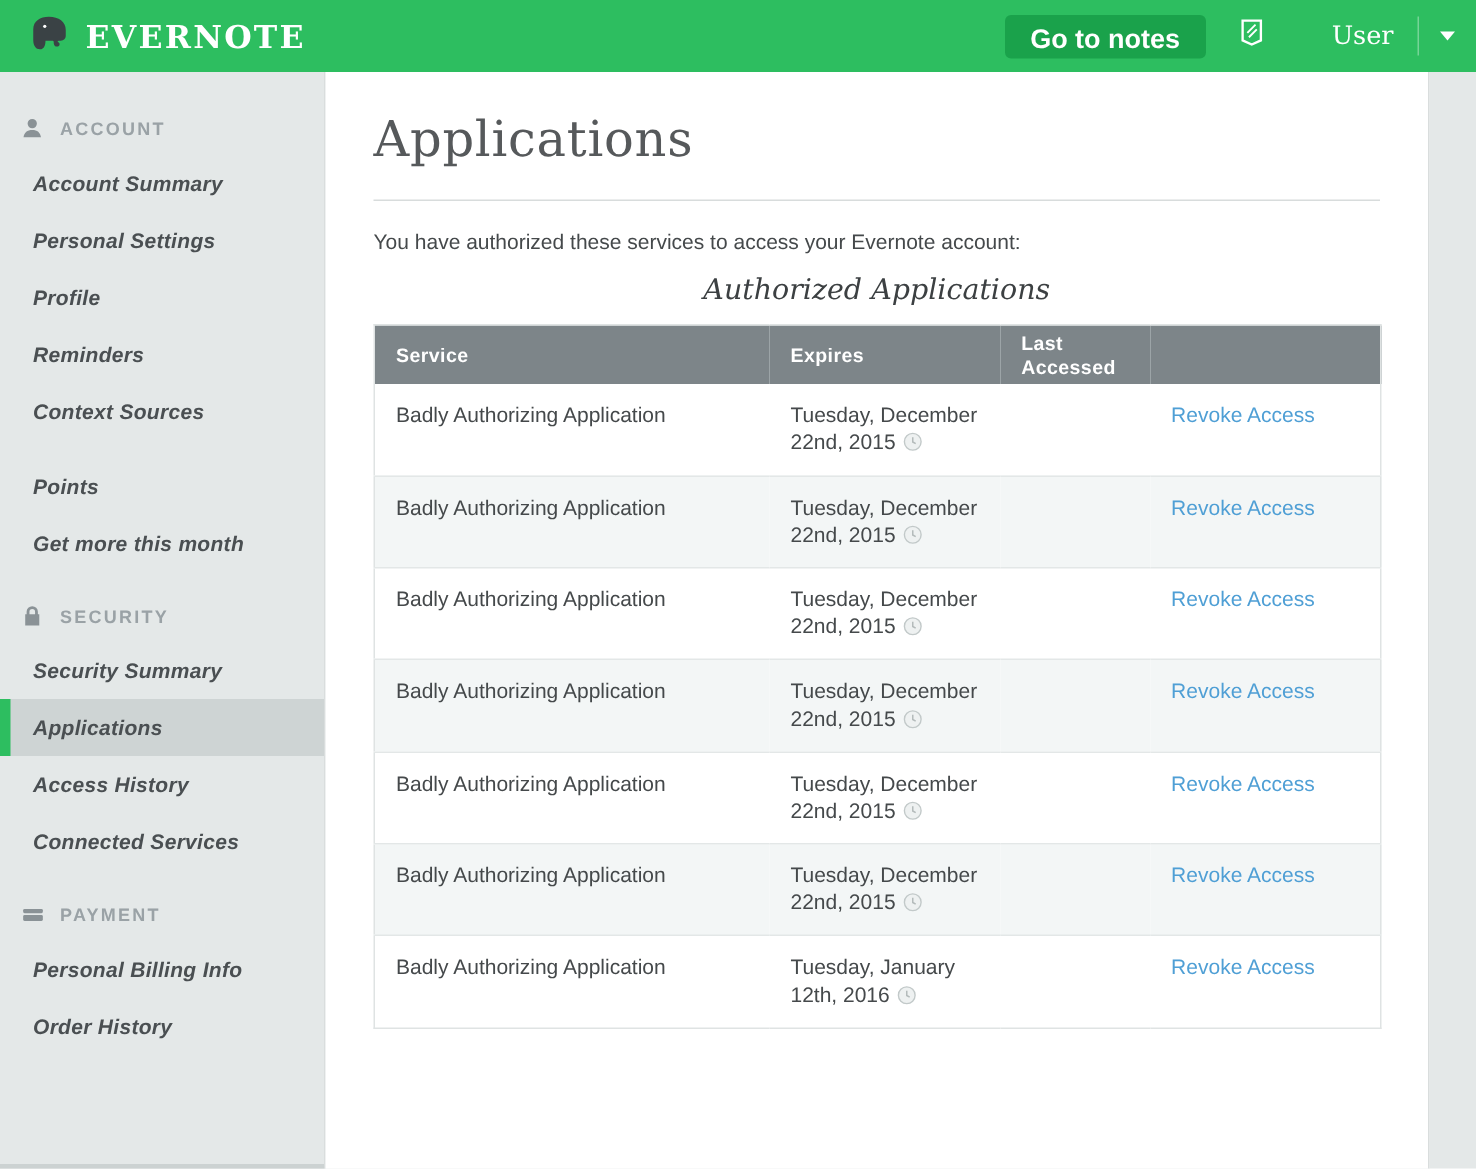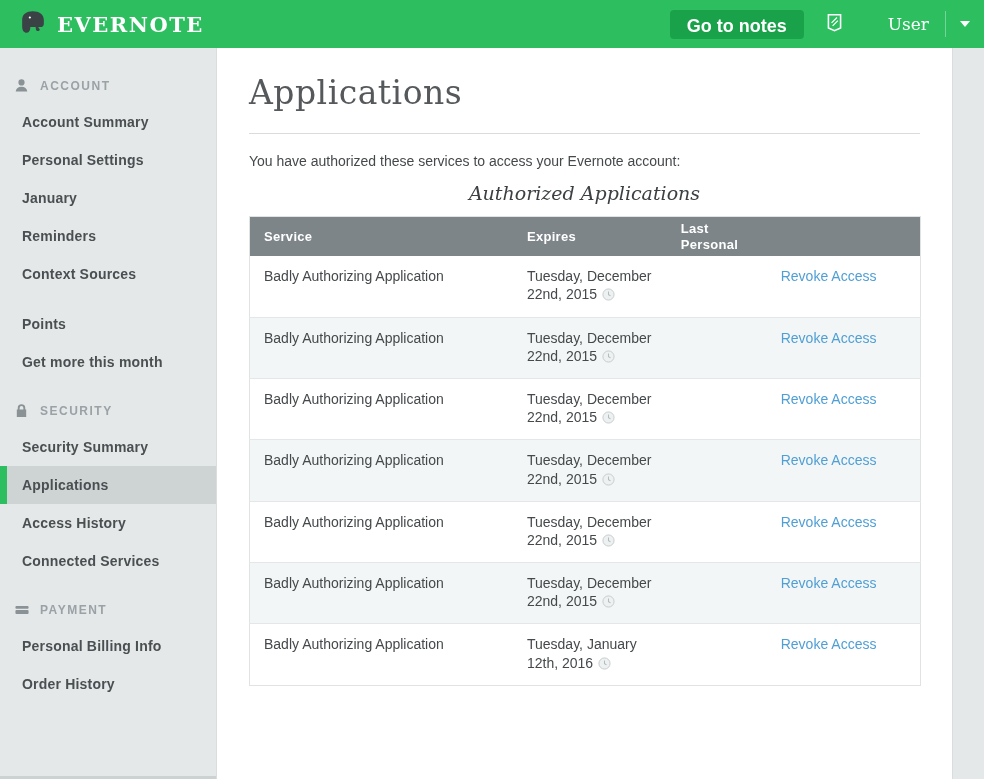--- a/index.html
+++ b/index.html
@@ -58,20 +58,21 @@
     display: flex; align-items: center; gap: 10px;
     padding: 10px 0 10px 13px;
     font-size: 12px; font-weight: bold; letter-spacing: 1.5px;
     color: #9aa2a6; text-transform: uppercase;
   }
   .side-title .sicon { width: 17px; display: flex; justify-content: center; }
   .side-item {
     padding: 11px 0 11px 22px;
     font-size: 14px; font-weight: bold; color: #4a4f52; letter-spacing: .2px;
     cursor: pointer;
+    font-style: italic;
   }
   .side-item.active {
     background: #ced4d4;
     border-left: 7px solid #2dbe60;
     padding-left: 15px;
   }
 
   
   .main {
     position: absolute; top: 48px; left: 217px; width: 736px; bottom: 0;
@@ -146,21 +147,21 @@
     <div class="side-title">
       <span class="sicon">
         <svg width="15" height="15" viewBox="0 0 16 16">
             <path fill="#8a9296" d="M8 1.4a3.3 3.3 0 1 1 0 6.6 3.3 3.3 0 0 1 0-6.6zM1.8 14.4c.4-3.4 2.7-5.2 6.2-5.2s5.8 1.8 6.2 5.2z"></path>
           </svg>
       </span>
       <span>ACCOUNT</span>
     </div>
     <div class="side-item">Account Summary</div>
     <div class="side-item">Personal Settings</div>
-    <div class="side-item">January</div>
+    <div class="side-item">Profile</div>
     <div class="side-item">Reminders</div>
     <div class="side-item">Context Sources</div>
   </div>
 
   <div class="side-section">
     <div class="side-item">Points</div>
     <div class="side-item">Get more this month</div>
   </div>
 
   <div class="side-section">
@@ -204,21 +205,21 @@
     <colgroup>
       <col class="col-service">
         <col class="col-expires">
         <col class="col-last">
         <col class="col-action">
     </colgroup>
     <thead>
       <tr>
         <th>Service</th>
         <th>Expires</th>
-        <th>Last Personal</th>
+        <th>Last Accessed</th>
         <th></th>
       </tr>
     </thead>
     <tbody>
   <tr>
     <td>Badly Authorizing Application</td>
     <td><span>Tuesday, December 22nd, 2015</span><span class="clock-icon"><svg width="13" height="13" viewBox="0 0 14 14">
                 <circle cx="7" cy="7" r="6" fill="#eef1f1" stroke="#c2c9c9"></circle>
                 <path d="M7 3.8v3.4l2.1 1.2" stroke="#b4bbbb" stroke-width="1.1" fill="none"></path>
               </svg></span></td>

